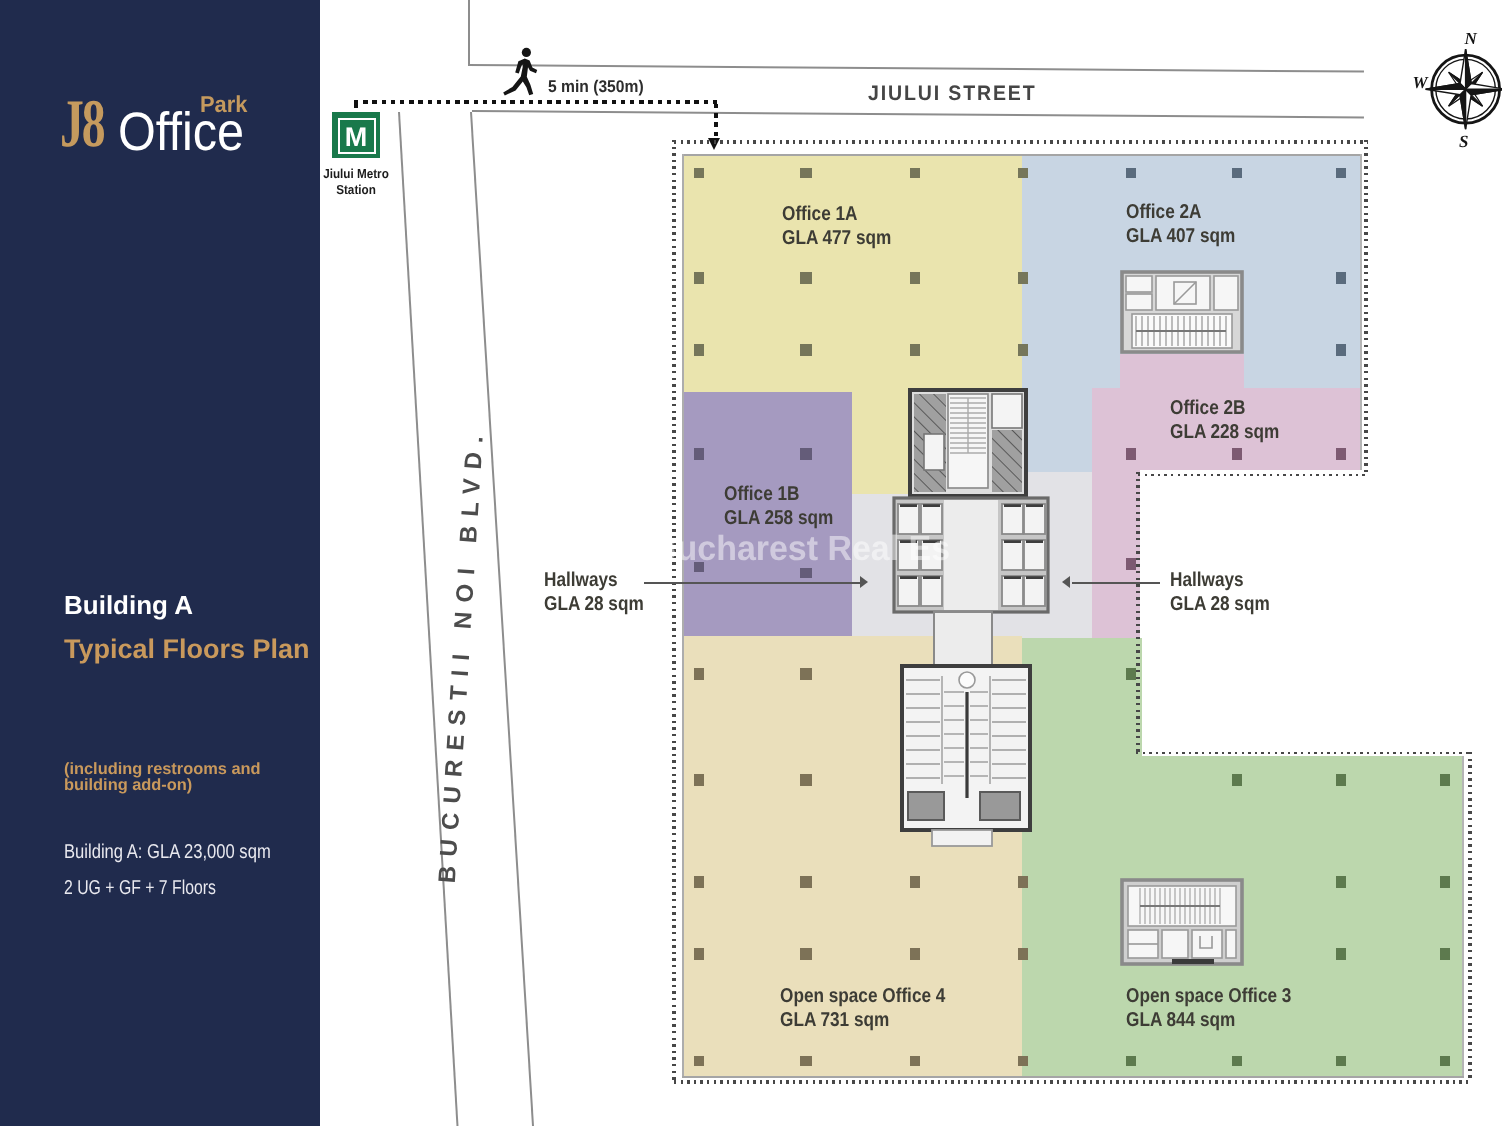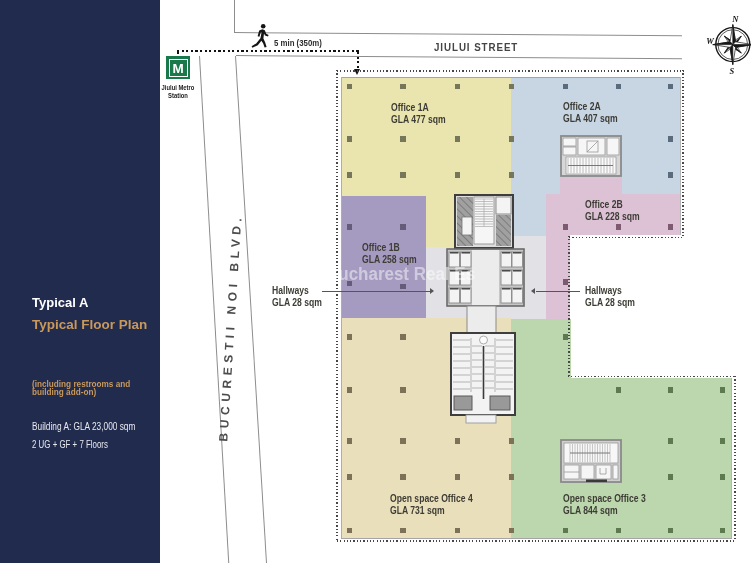--- a/index.html
+++ b/index.html
@@ -345,18 +345,23 @@
         <path d="M0 0 L2.8 -2.8 L20 0 L2.8 2.8 Z" fill="#fff"></path>
           <path d="M0 0 L20 0 L2.8 2.8 Z"></path>
       </g>
       <text x="2.5" y="-22.5" text-anchor="middle" font-size="8.5" font-weight="bold" font-style="italic" font-family="Liberation Serif,serif" fill="#151515">N</text>
       <text x="-22.8" y="-0.5" text-anchor="middle" font-size="8.5" font-weight="bold" font-style="italic" font-family="Liberation Serif,serif" fill="#151515">W</text>
       <text x="-1" y="29" text-anchor="middle" font-size="8.5" font-weight="bold" font-style="italic" font-family="Liberation Serif,serif" fill="#151515">S</text>
     </g>
   </svg>
 
   <div class="sidebar"></div>
-  <div class="sb-t" style="top:295px;font-size:13px;color:#fff">Typical A</div>
-  <div class="sb-t" style="top:316.5px;font-size:13.5px;color:#c9995c">Typical Floor Plan</div>
+  <div class="abs" style="left:31px;top:44px;width:125px;height:36px">
+    <span style="position:absolute;left:-1px;top:0px;color:#c59a5e;font-size:34px;font-weight:bold;font-family:'Liberation Serif',serif;letter-spacing:-1.5px;transform:scaleX(0.70);transform-origin:0 0">J8</span>
+    <span style="position:absolute;left:28px;top:7px;color:#fff;font-size:27px;font-weight:normal;transform:scaleX(0.90);transform-origin:0 0">Office</span>
+    <span style="position:absolute;left:69px;top:3px;color:#c59a5e;font-size:11.5px;font-weight:bold;transform:scaleX(0.95);transform-origin:0 0">Park</span>
+  </div>
+  <div class="sb-t" style="top:295px;font-size:13px;color:#fff">Building A</div>
+  <div class="sb-t" style="top:316.5px;font-size:13.5px;color:#c9995c">Typical Floors Plan</div>
   <div class="sb-t" style="top:381px;font-size:8.2px;color:#c9995c;line-height:8.1px">(including restrooms and<br>building add-on)</div>
   <div class="sb-t" style="top:420.5px;font-size:10px;color:#e9e9ef;font-weight:normal;transform:scaleX(0.83);transform-origin:0 0">Building A: GLA 23,000 sqm</div>
   <div class="sb-t" style="top:438.5px;font-size:10px;color:#e9e9ef;font-weight:normal;transform:scaleX(0.79);transform-origin:0 0">2 UG + GF + 7 Floors</div>
 </div>
 
 </body></html>

